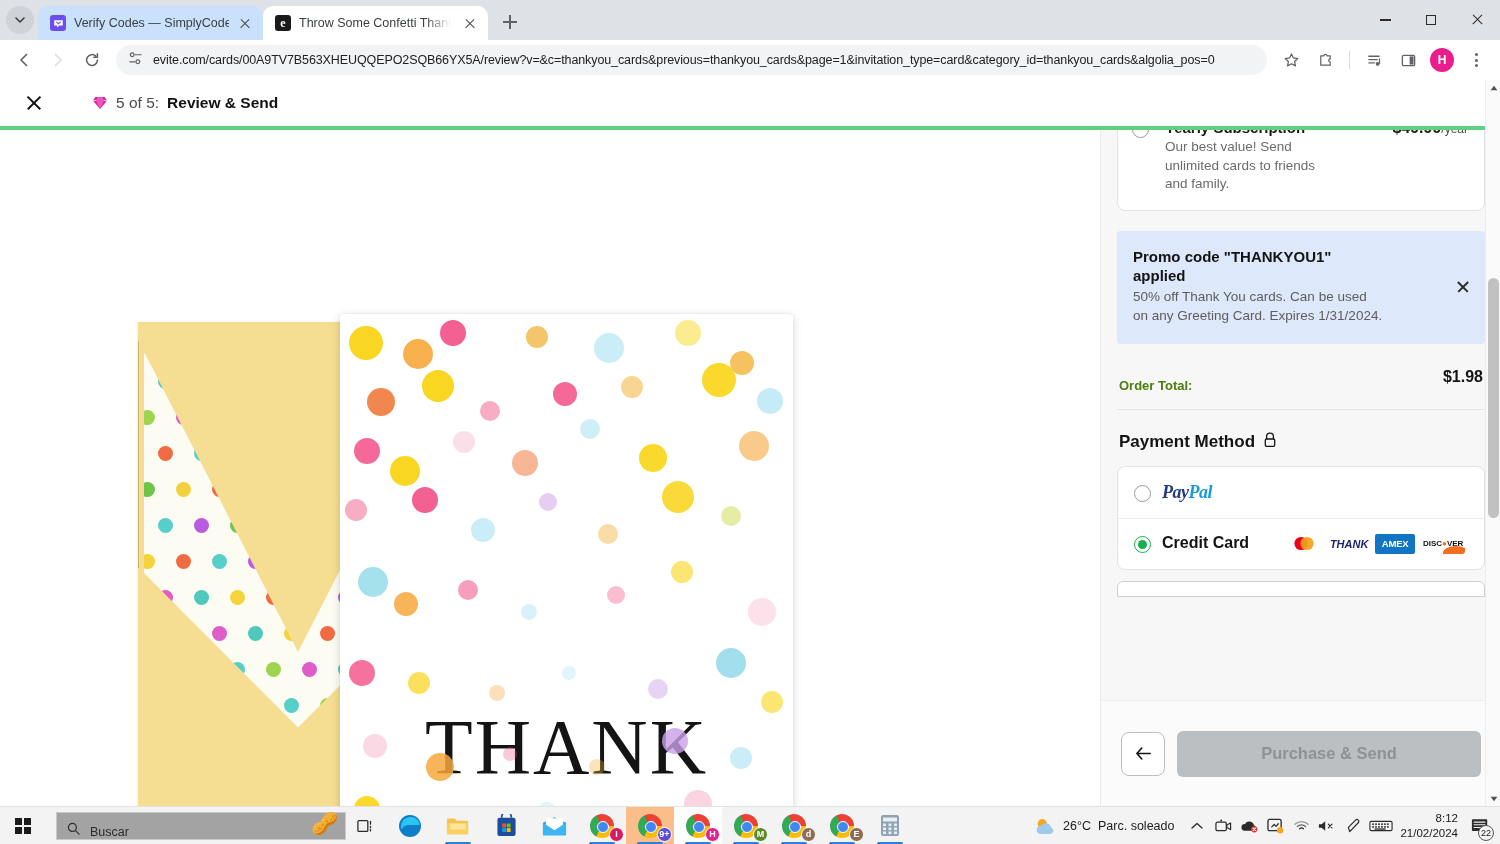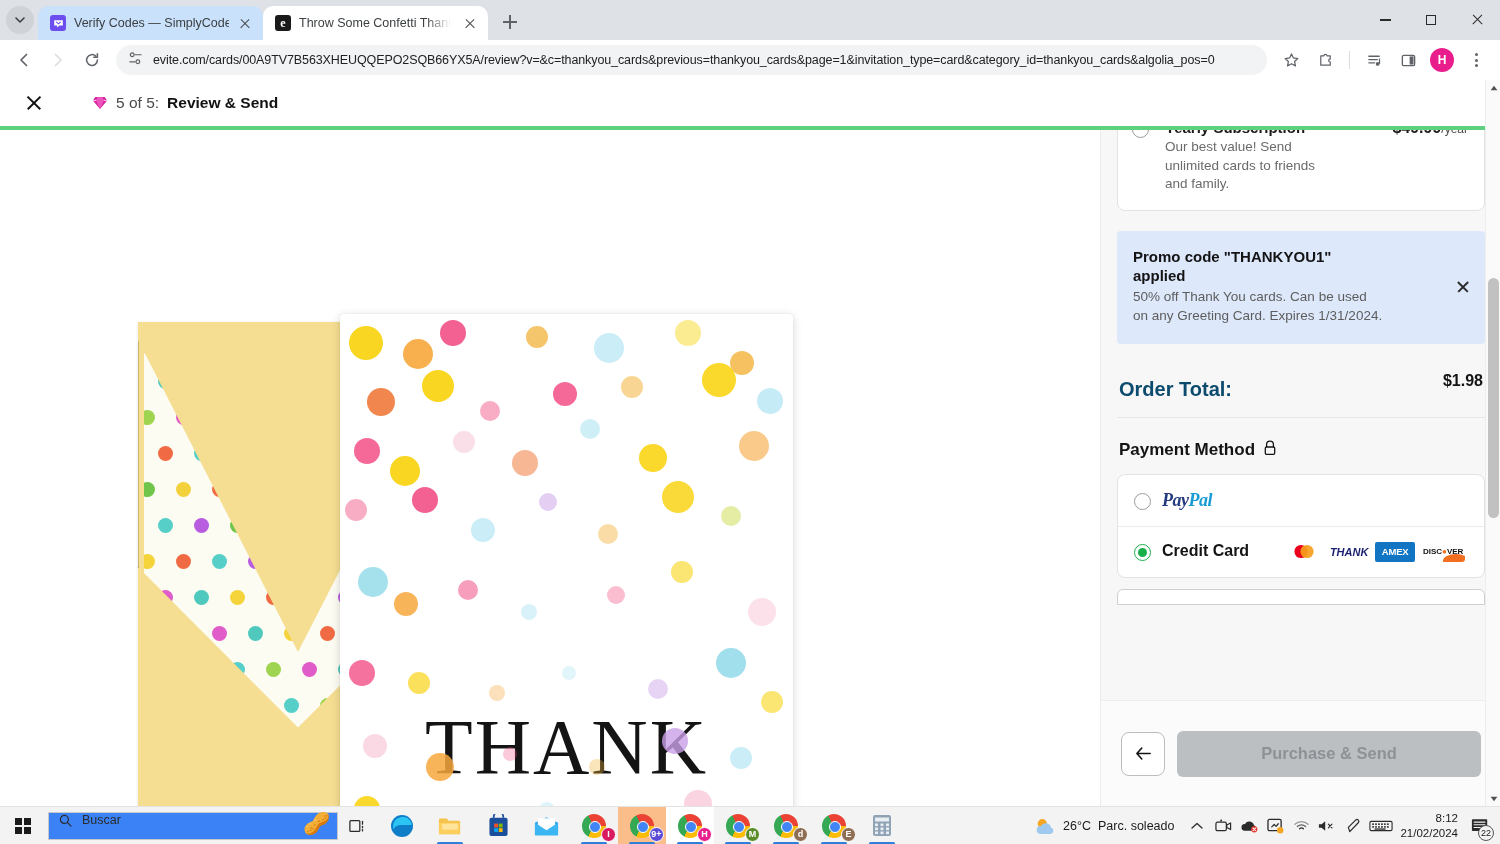--- a/index.html
+++ b/index.html
@@ -173,21 +173,21 @@
   .promo-title { font-size:15px; font-weight:700; color:#141414; line-height:1.28; }
   .promo-desc { font-size:13.5px; color:#5d5d5d; line-height:1.38; margin-top:3px; }
   .promo-x { width:20px;height:20px; position:absolute; right:12px; top:50%;
              margin-top:-10px; }
   .promo-x::before,.promo-x::after{content:"";position:absolute;left:3px;top:9.3px;
     width:14px;height:1.5px;background:#2b2b2b;}
   .promo-x::before{transform:rotate(45deg);}.promo-x::after{transform:rotate(-45deg);}
 
   .totalrow { display:flex; align-items:center; justify-content:space-between;
               padding:18px 2px 16px 2px; border-bottom:1px solid #e6e6e6; }
-  .total-l { font-size:20px; font-weight:700; color:#0c4a6e;margin-top:16px; }
+  .total-l { font-size:13px; font-weight:700; color:#4d7c0f;margin-top:16px; }
   .total-r { font-size:16px; font-weight:700; color:#141414;margin-left:36px; }
 
   .pm-head { display:flex; align-items:center; gap:8px; padding:22px 2px 14px 2px; }
   .pm-title { font-size:17px; font-weight:700; color:#141414; }
 
   .pay-box { background:#fff; border:1px solid #e3e3e3; border-radius:8px; overflow:hidden; }
   .pay-row { display:flex; align-items:center; gap:11px; padding:15px 16px;
              border-bottom:1px solid #ececec; }
   .pay-row.last { border-bottom:none; align-items:flex-start; gap:8px; }
   .pay-row-top { display:flex; align-items:center; gap:11px; }
@@ -239,23 +239,23 @@
                border-radius:6px; }
 
   
   .taskbar { position:absolute; left:0; bottom:0; width:1500px; height:38px;
              background:#f3f3f3; display:flex; align-items:center;
              border-top:1px solid #e3e3e3; }
   .start { width:46px; height:38px; display:flex; align-items:center; justify-content:center; }
   .winlogo { width:16px; height:16px; display:grid; grid-template-columns:1fr 1fr;
              grid-template-rows:1fr 1fr; gap:2px; }
   .winlogo i { background:#1b1b1b; display:block; }
-  .searchbox { width:290px; height:28px; background:#3b82f6; border:1px solid #c9c9c9;
-               display:flex; align-items:flex-start; gap:10px; padding:0 10px;
-               margin-left:2px; position:relative; }
+  .searchbox { width:290px; height:28px; background:#a3a3a3; border:1px solid #c9c9c9;
+               display:flex; align-items:flex-end; gap:10px; padding:0 10px;
+               margin-left:10px; position:relative; }
   .searchbox .ph { font-size:12.5px; color:#2b2b2b; }
   .pistachio { position:absolute; right:6px; top:-2px; font-size:22px; }
   .tv-btn { width:40px; height:38px; display:flex; align-items:center; justify-content:center; }
   .tb-apps { display:flex; align-items:center; height:38px; }
   .tapp { width:48px; height:38px; display:flex; align-items:center;
           justify-content:center; position:relative; }
   .tapp.hl { background:#fbbe8a; }
   .tapp.hl2 { background:#ffffff; }
   .tapp .ind { position:absolute; bottom:0; left:11px; width:26px; height:3px;
                background:#2f7ed8; border-radius:2px; }

